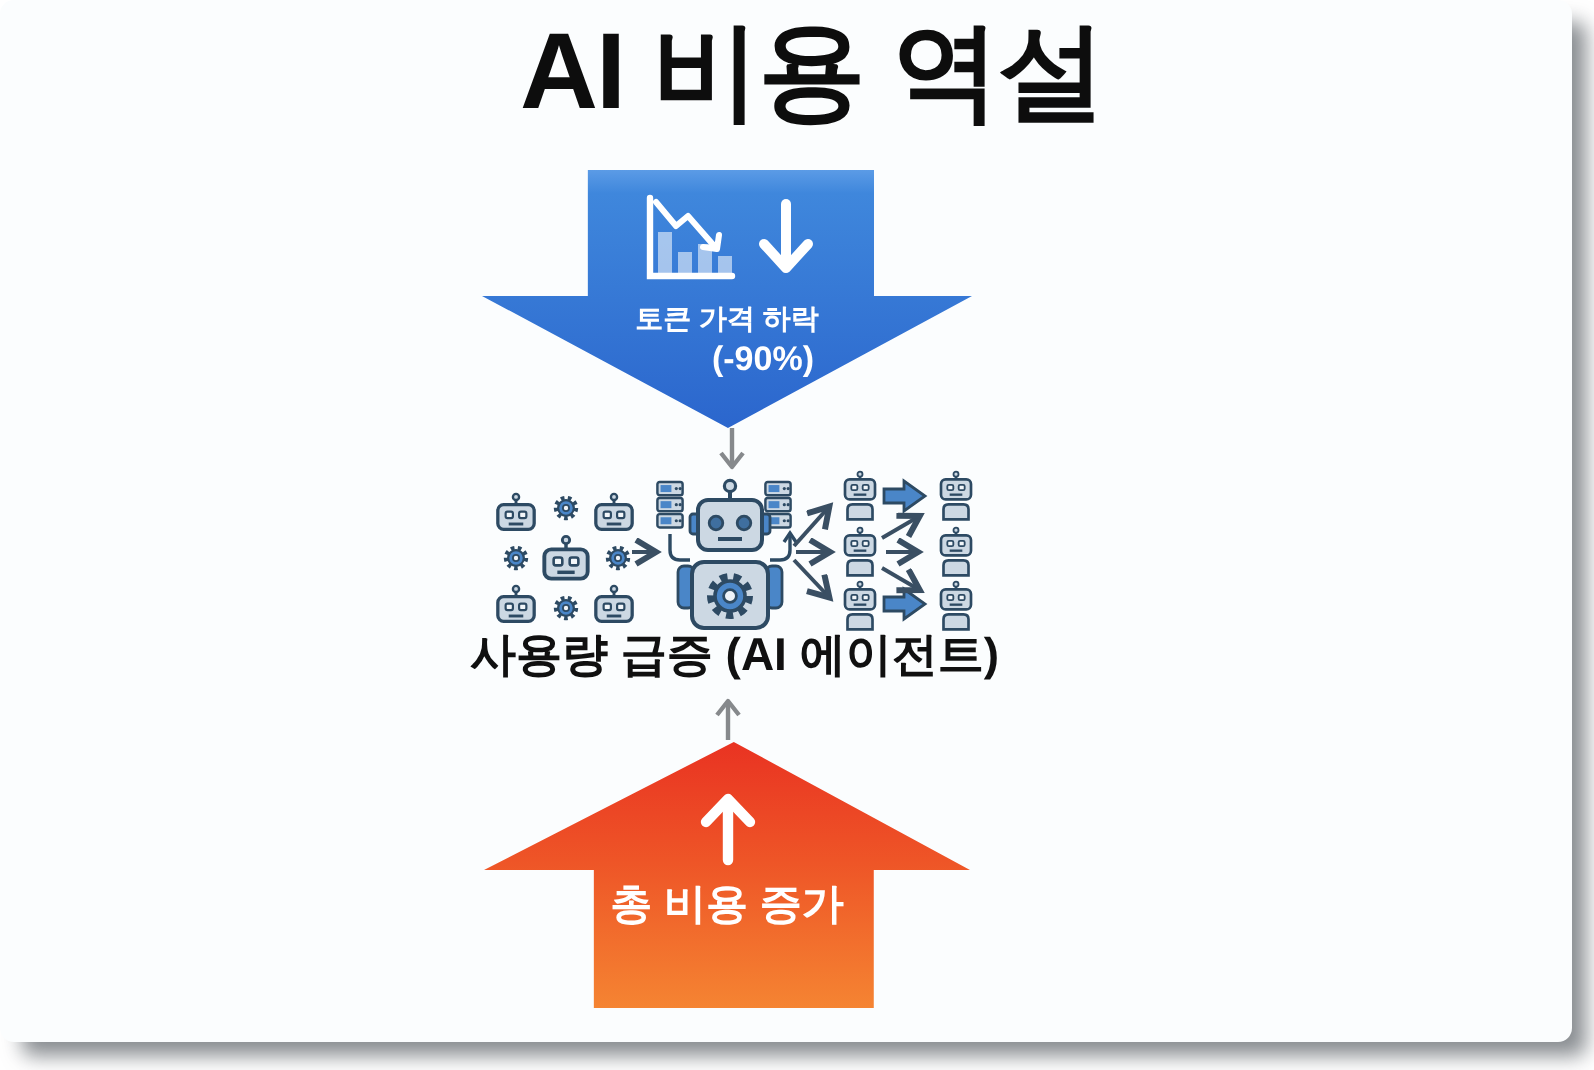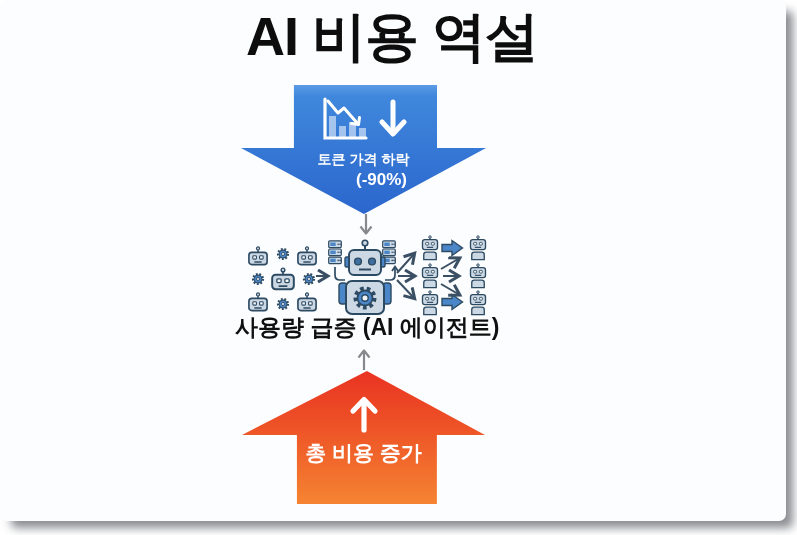--- a/index.html
+++ b/index.html
@@ -11,21 +11,21 @@
   *{margin:0;padding:0;box-sizing:border-box;}
   html,body{background:#ffffff;}
   body{font-family:"Liberation Sans","DejaVu Sans",sans-serif;}
   .page{position:relative;width:797px;height:535px;overflow:hidden;background:#ffffff;}
   .card{
     position:absolute;left:0;top:0;width:786px;height:521px;
     background:var(--card-bg);border-radius:7px;
     box-shadow:9px 9px 10px -2px rgba(108,112,117,.8);
   }
   .title{
-    position:absolute;left:2px;top:6px;width:780px;text-align:center;
+    position:absolute;left:16px;top:6px;width:780px;text-align:center;
     font-size:54px;line-height:1.12;font-weight:800;letter-spacing:-1px;
     color:var(--title-color);
   }
   
   .arrow-down{
     position:absolute;left:241px;top:85px;width:245px;height:129px;
     background:linear-gradient(180deg,var(--blue-arrow-top) 0%,var(--blue-arrow-mid) 9%,var(--blue-arrow-bottom) 100%);
     clip-path:polygon(21.6% 0%,80% 0%,80% 48.8%,100% 48.8%,50.2% 100%,0% 48.8%,21.6% 48.8%);
     display:flex;flex-direction:column;align-items:center;
   }

